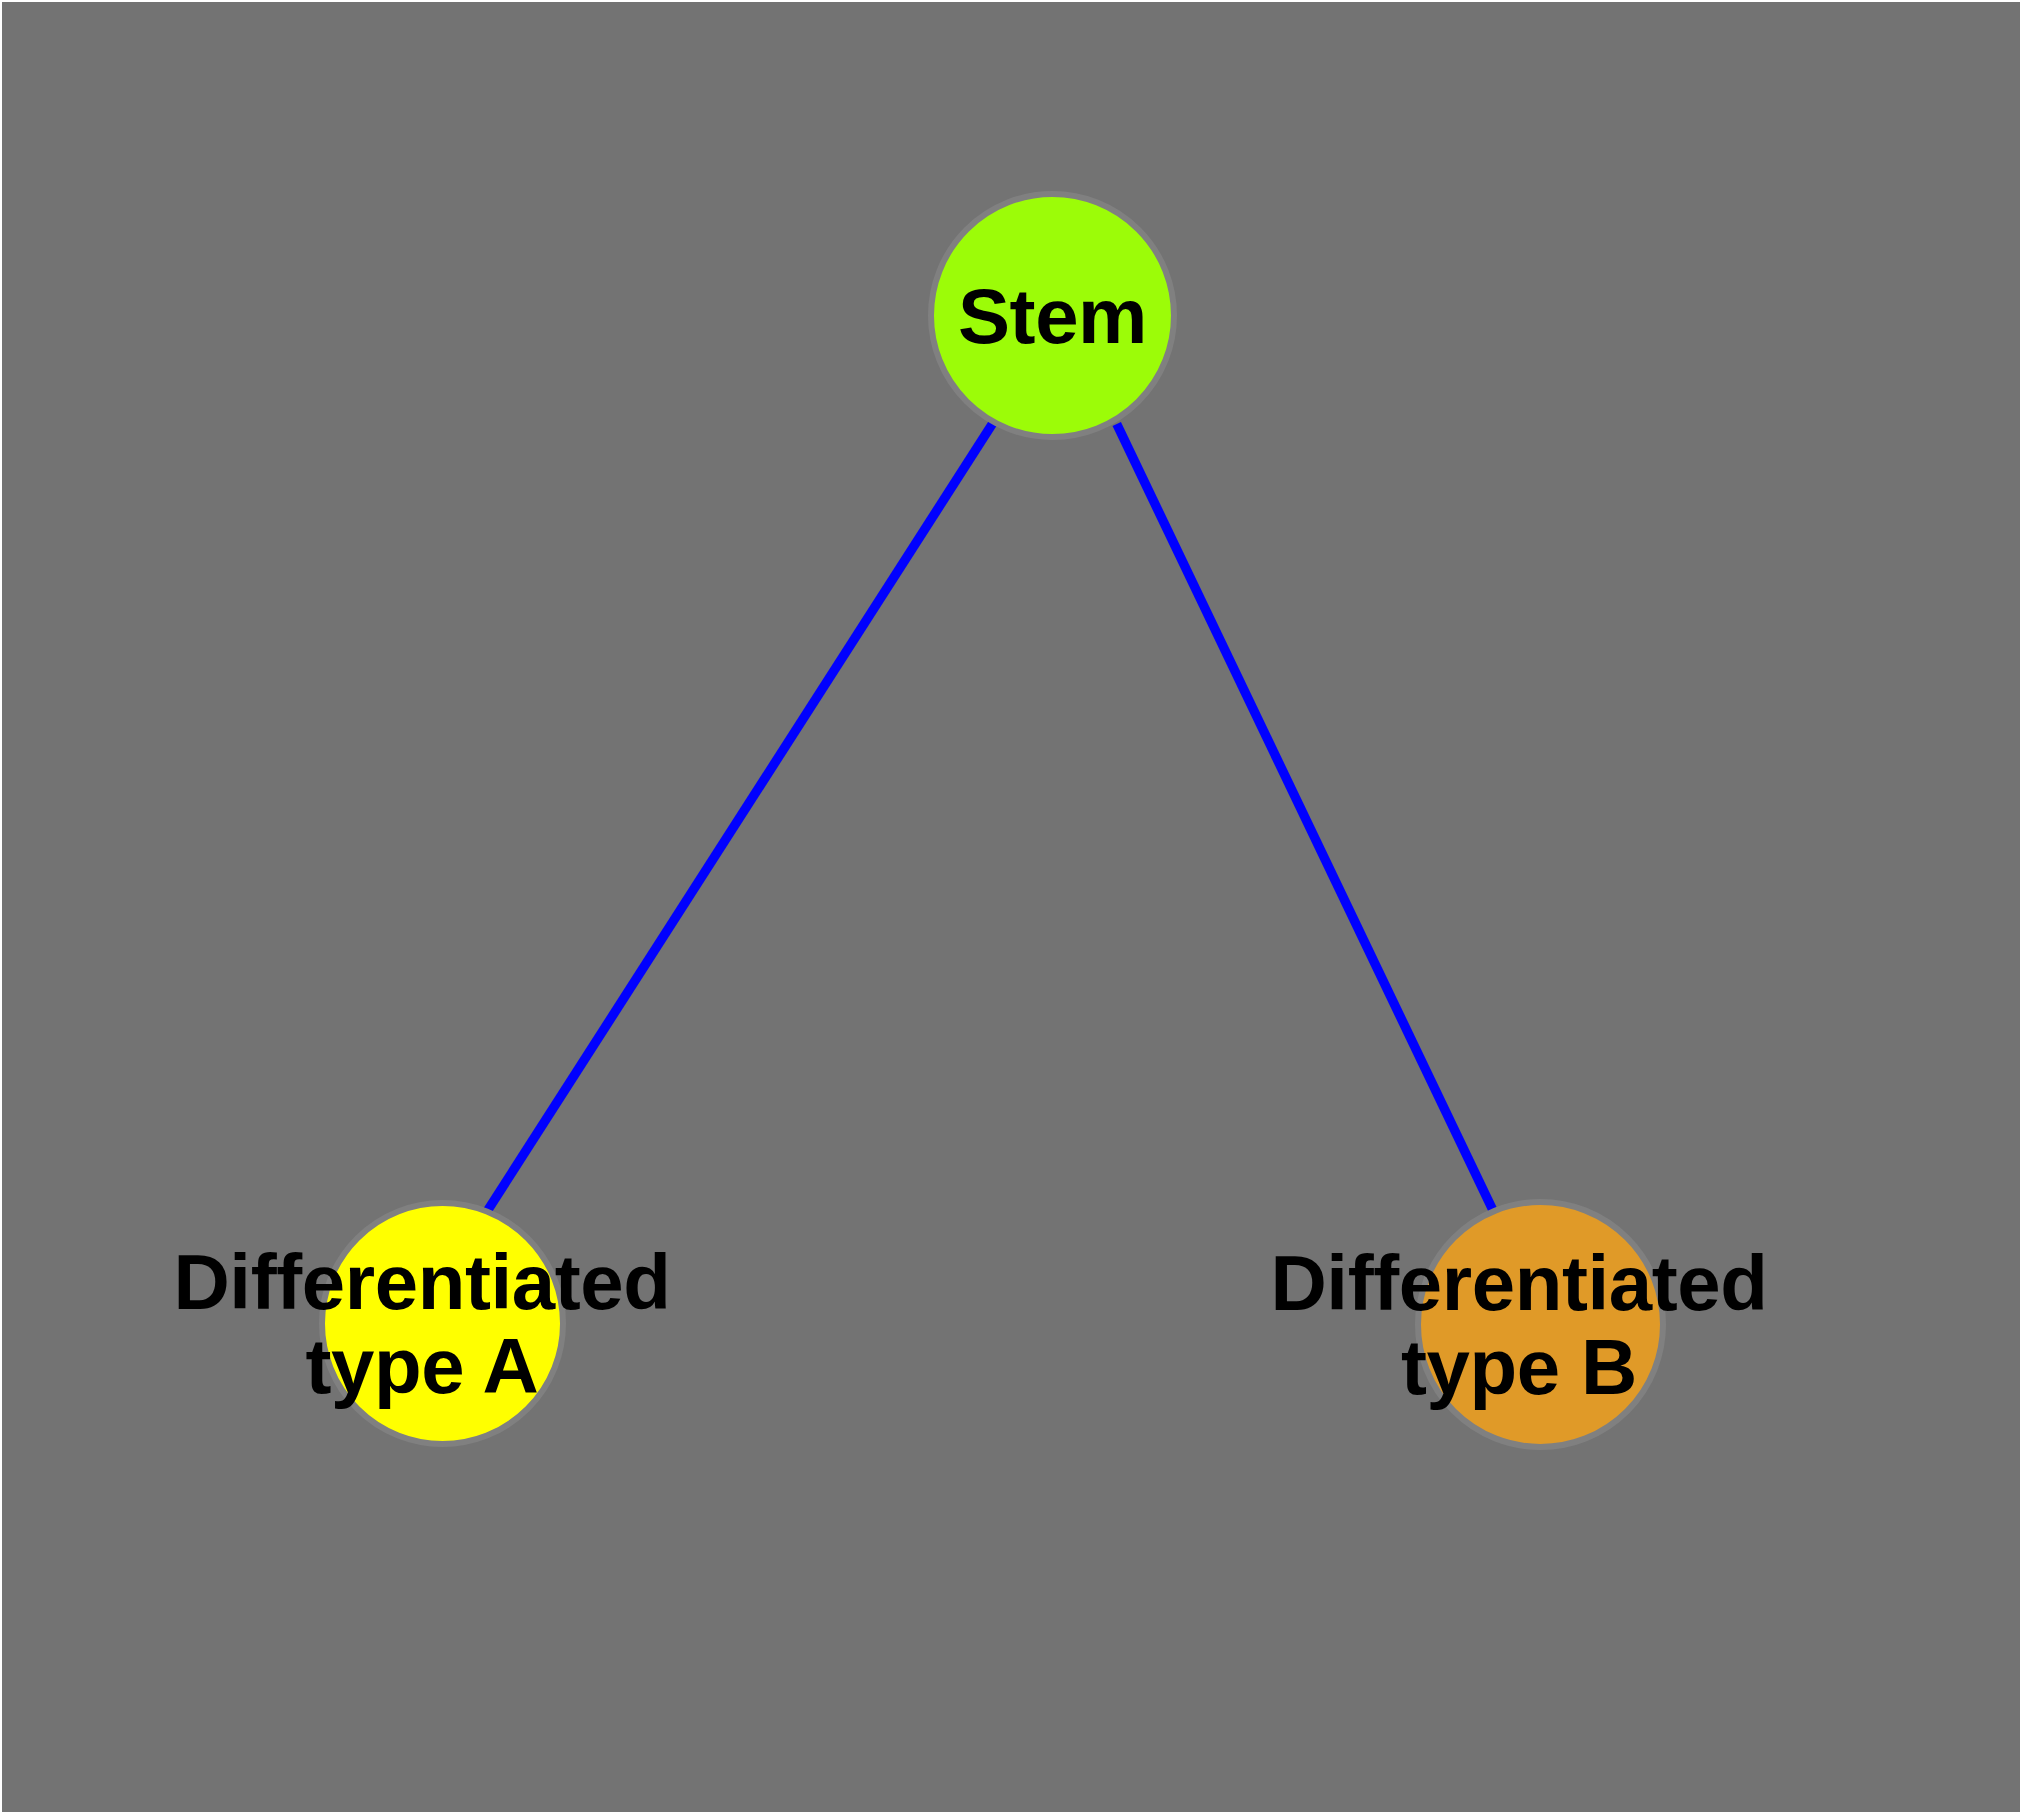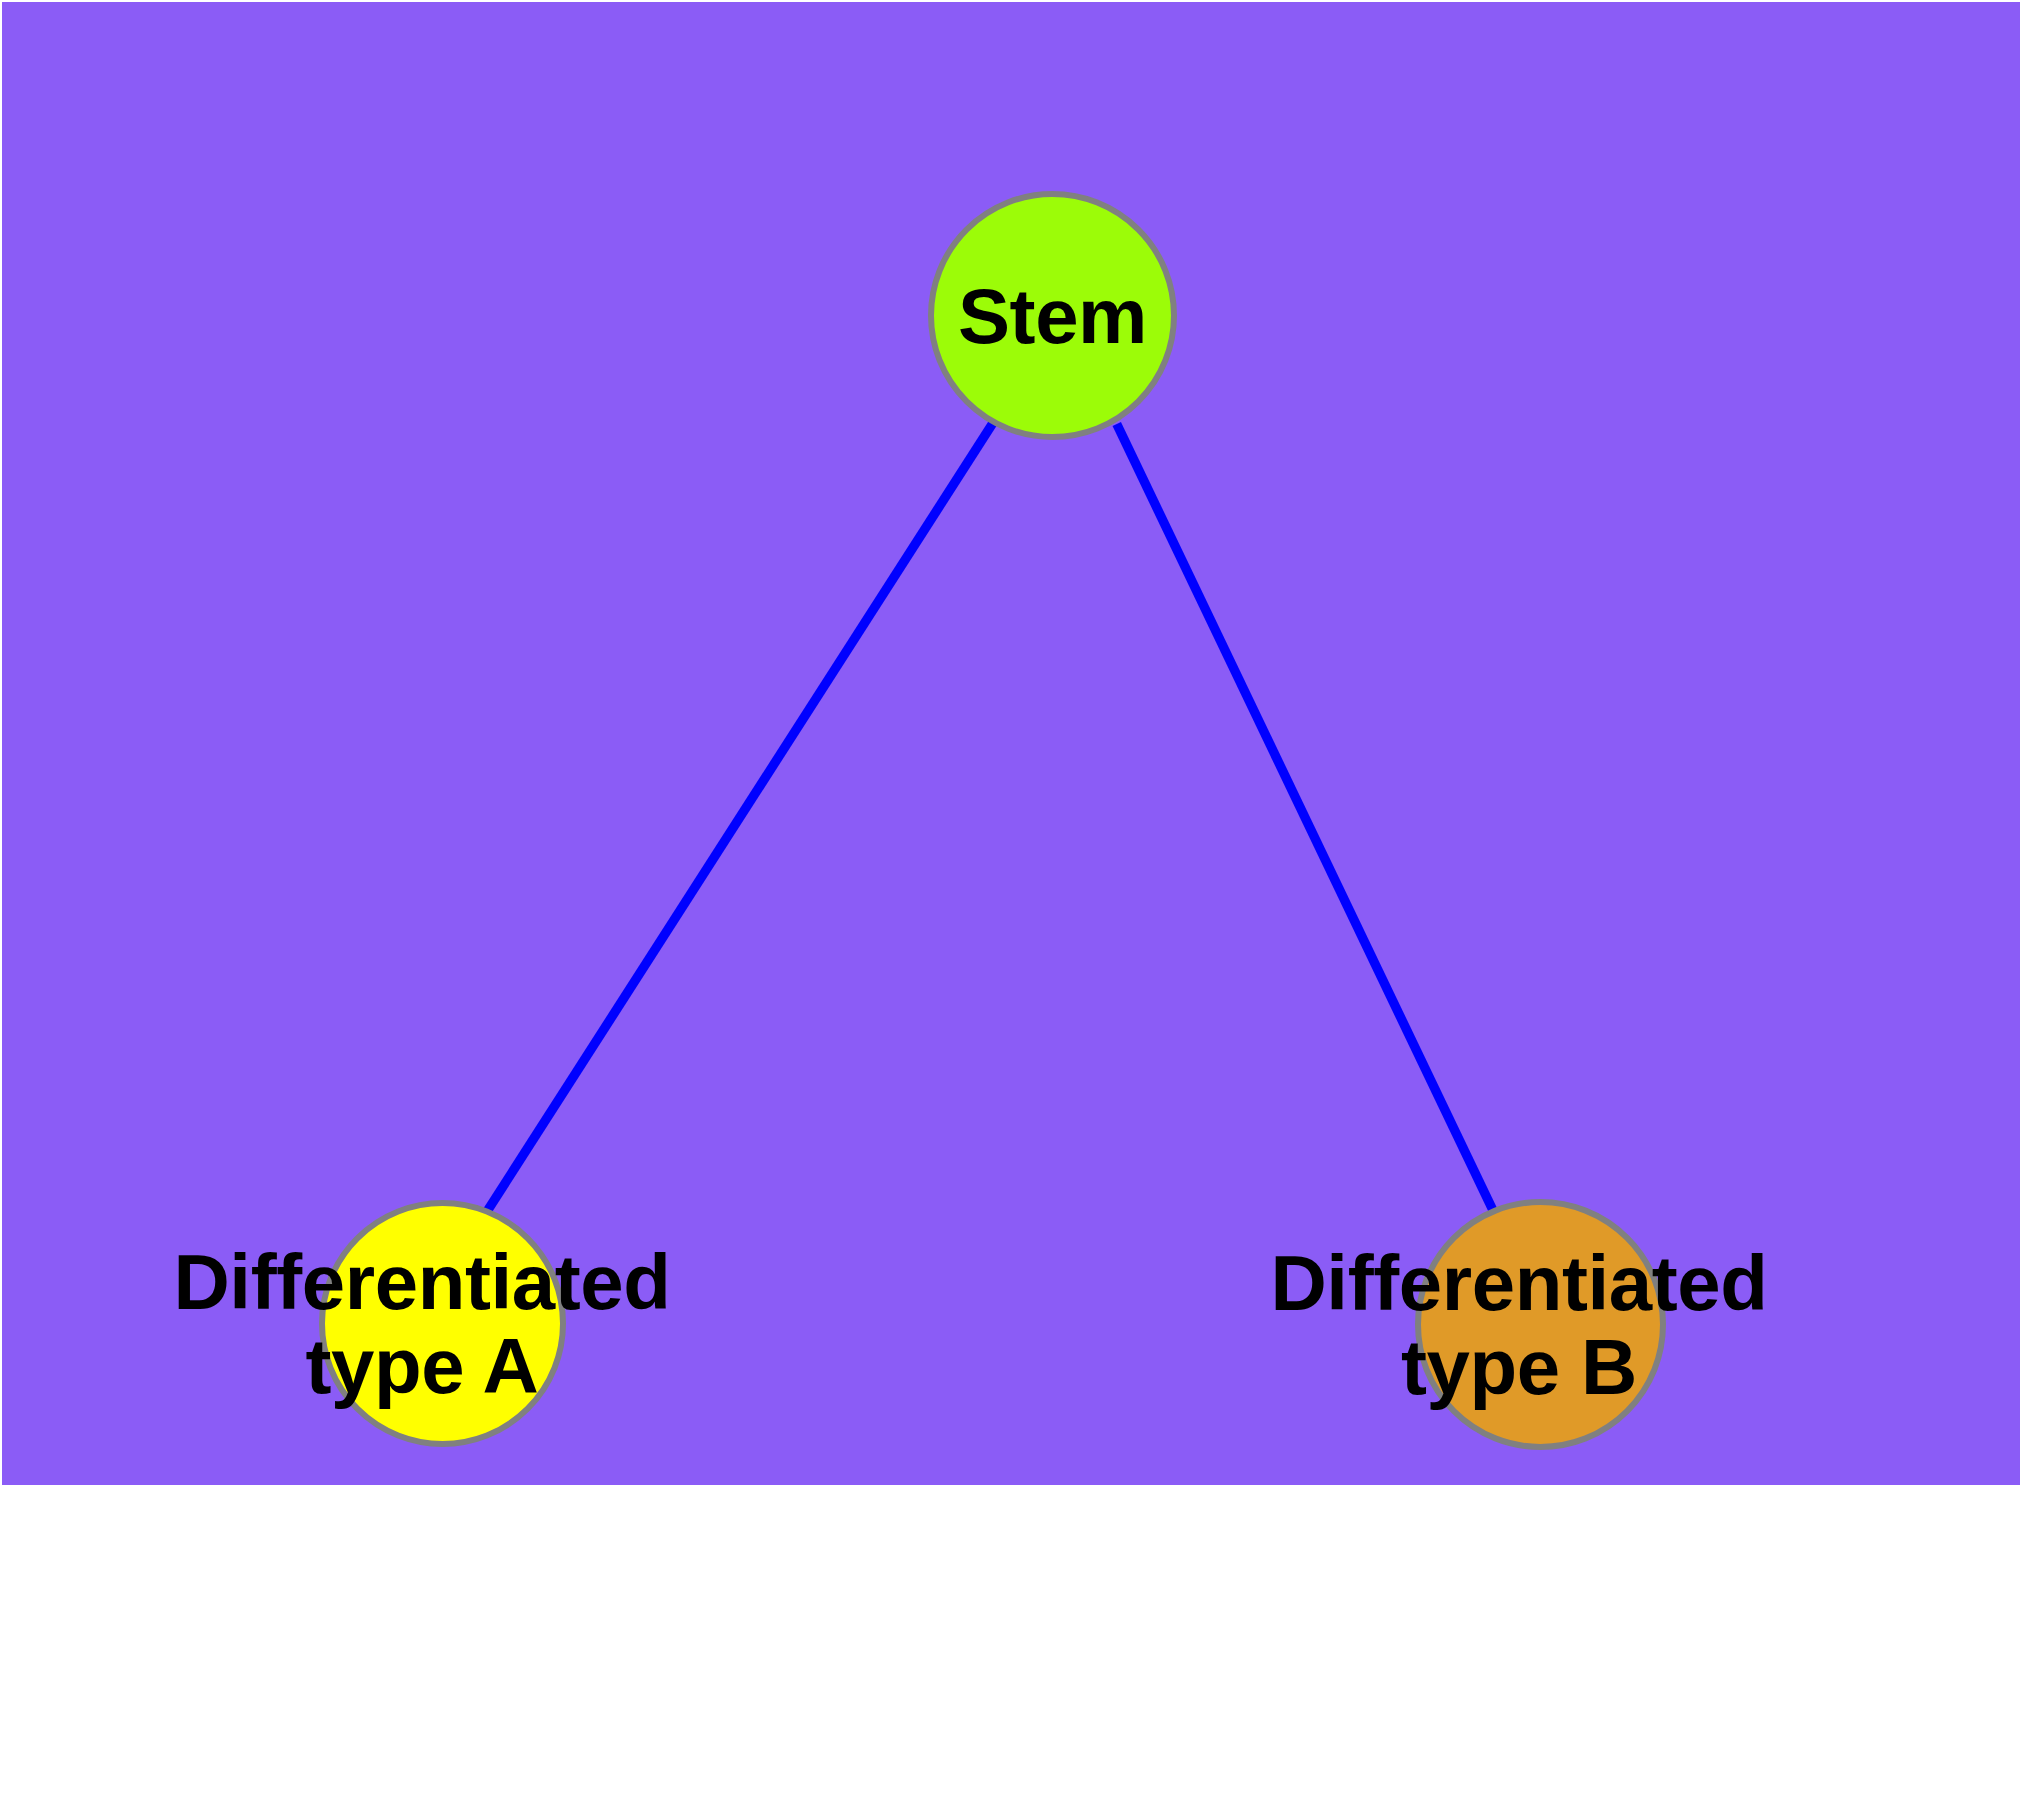--- a/index.html
+++ b/index.html
@@ -11,22 +11,22 @@
   body {
     width: 2021px;
     height: 1812px;
     overflow: hidden;
     font-family: "Liberation Sans", sans-serif;
   }
 
   #graph-canvas {
     position: relative;
     width: 2021px;
-    height: 1485px;
-    background: #8b5cf6;
+    height: 1812px;
+    background: #737373;
     box-sizing: border-box;
     border-top: 2.5px solid #ffffff;
     border-left: 2.5px solid #ffffff;
     overflow: hidden;
   }
 
   
   #edge-layer {
     position: absolute;
     left: 0;

